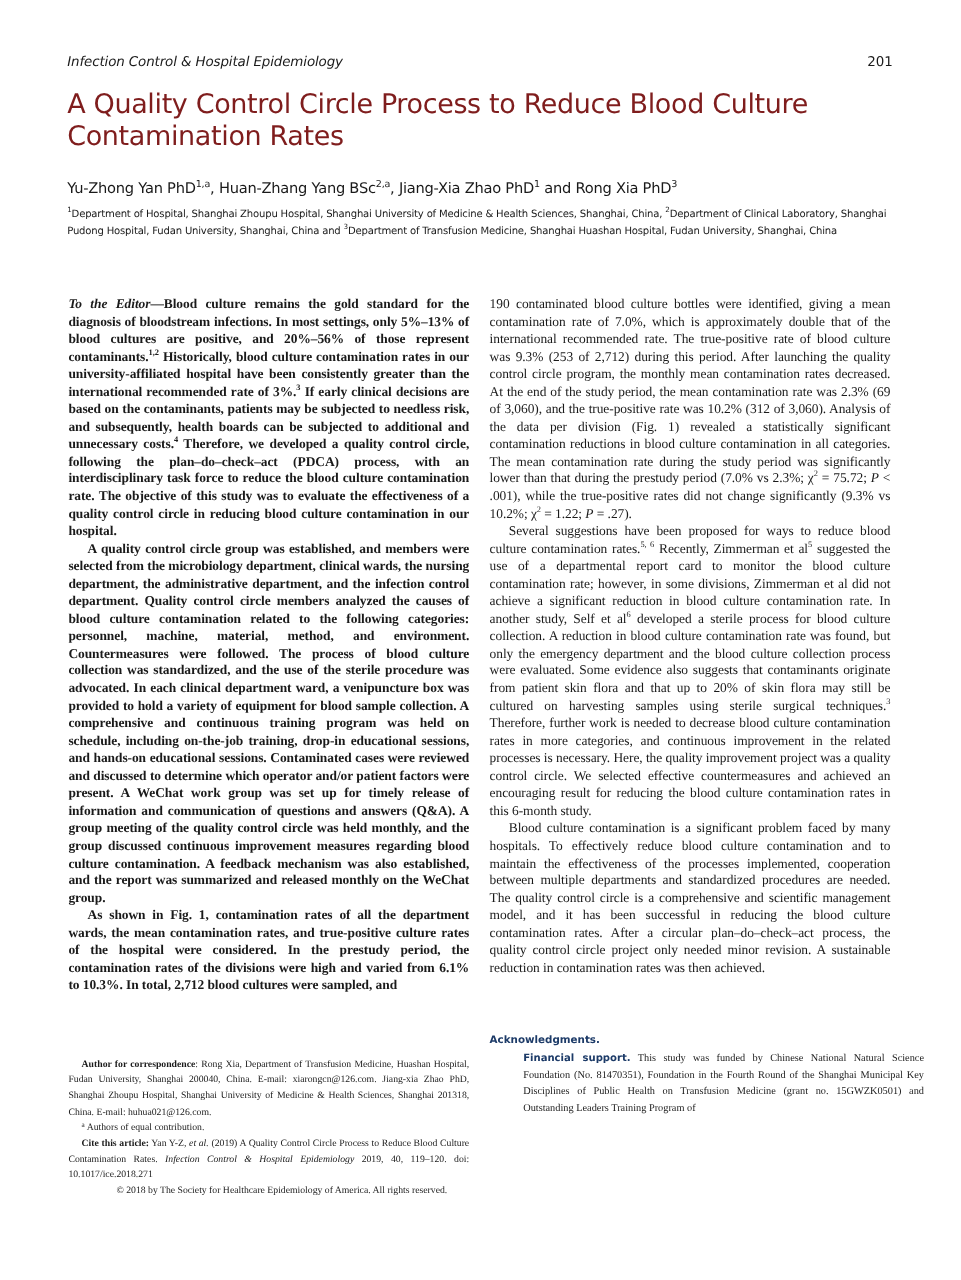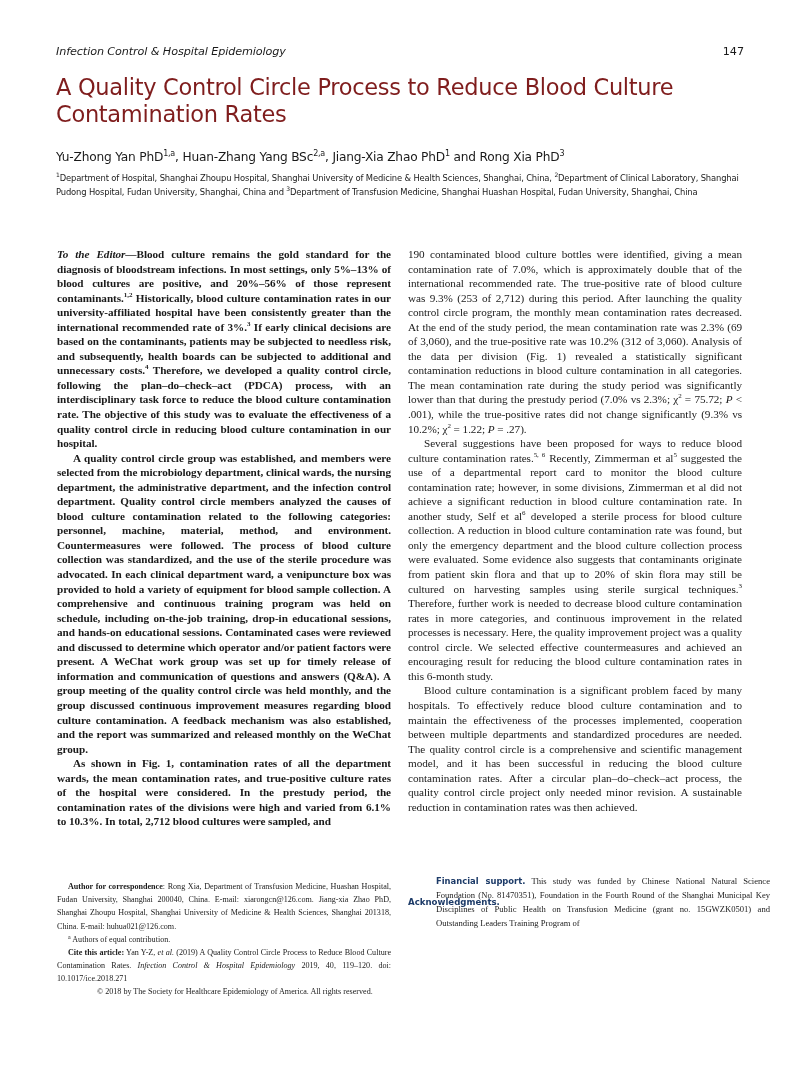--- a/index.html
+++ b/index.html
@@ -21,31 +21,31 @@
   .col p.indent { text-indent: 16px; }
   .col sup { font-size: 7px; vertical-align: 5px; line-height: 0; }
   .col .lead { font-style: italic; }
   .footnotes { position: absolute; left: 57px; top: 880px; width: 334px; font-size: 8.1px; line-height: 13.2px; text-align: justify; }
   .footnotes p { margin: 0; }
   .footnotes p.indent { text-indent: 11px; }
   .footnotes b { font-weight: bold; }
   .footnotes i { font-style: italic; }
   .footnotes sup { font-size: 6px; vertical-align: 3px; line-height: 0; }
   .copyright { position: absolute; left: 57px; top: 987px; width: 340px; font-size: 8.1px; padding-left: 40px; }
-  .ack-head { position: absolute; left: 408px; top: 897px; font-size: 8.6px; font-weight: bold; color: #1d3b68; text-align: center; }
+  .ack-head { position: absolute; left: 408px; top: 862px; font-size: 8.6px; font-weight: bold; color: #1d3b68; text-align: center; }
   .funding { position: absolute; left: 408px; top: 874px; width: 334px; font-size: 8.6px; line-height: 14.1px; text-align: justify; margin-left: 28px; }
   .funding .fs-label { font-weight: bold; color: #1d3b68; font-family: "DejaVu Sans", "Liberation Sans", sans-serif; font-size: 8.4px; }
   .funding p { margin: 0; }
 </style>
 </head>
 <body>
 
 <div class="running-head sans">
   <span class="journal">Infection Control &amp; Hospital Epidemiology</span>
-  <span class="page-no">147</span>
+  <span class="page-no">201</span>
 </div>
 
 <h1 class="title sans">A Quality Control Circle Process to Reduce Blood Culture Contamination Rates</h1>
 
 <div class="authors sans">
   <span>Yu-Zhong Yan PhD</span><sup>1,a</sup><span>, </span><span>Huan-Zhang Yang BSc</span><sup>2,a</sup><span>, </span><span>Jiang-Xia Zhao PhD</span><sup>1</sup><span> and </span><span>Rong Xia PhD</span><sup>3</sup>
 </div>
 
 <div class="affil sans">
   <sup>1</sup><span>Department of Hospital, Shanghai Zhoupu Hospital, Shanghai University of Medicine &amp; Health Sciences, Shanghai, China, </span><sup>2</sup><span>Department of Clinical Laboratory, Shanghai Pudong Hospital, Fudan University, Shanghai, China and </span><sup>3</sup><span>Department of Transfusion Medicine, Shanghai Huashan Hospital, Fudan University, Shanghai, China</span>

